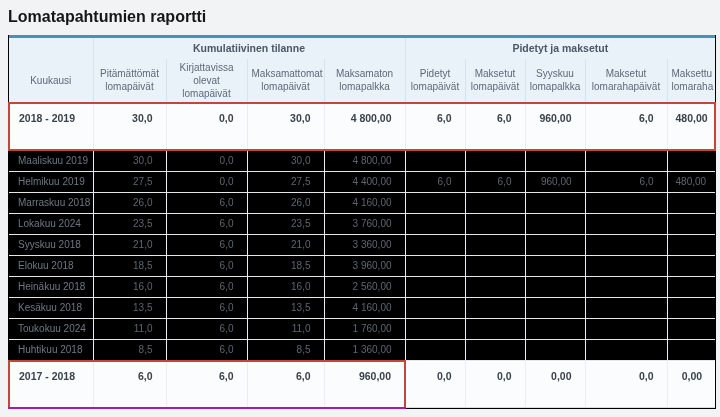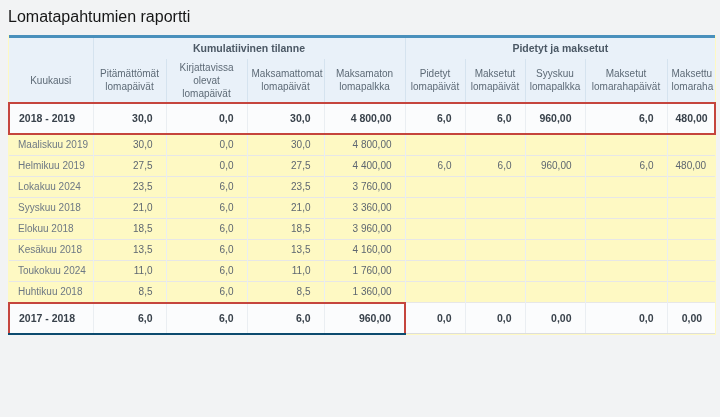--- a/index.html
+++ b/index.html
@@ -6,29 +6,29 @@
   html, body {
     margin: 0; padding: 0;
     width: 720px; height: 417px;
     background: #f2f3f4;
     font-family: "Liberation Sans", sans-serif;
     overflow: hidden;
   }
   .page { padding: 6px 6px 0 8px; }
   h1.title {
     font-size: 16px;
-    font-weight: normal;
+    font-weight: bold;
     color: #161616;
     margin: 2px 0 9px 0;
   }
   table.report {
     border-collapse: collapse;
     table-layout: fixed;
     width: 706px;
-    background: #fef9c3;
+    background: #000000;
     border-top: 3px solid #4a90bc;
   }
   
   col.c0 { width: 84px; }
   col.c1 { width: 73px; }
   col.c2 { width: 81px; }
   col.c3 { width: 77px; }
   col.c4 { width: 81px; }
   col.c5 { width: 60px; }
   col.c6 { width: 60px; }
@@ -70,31 +70,31 @@
   td.c-num { text-align: right; }
   td.c-label { text-align: left; padding-left: 9px; color: #6d7884; }
 
   tr.summary td {
     font-weight: bold;
     font-size: 10.5px;
     line-height: 13px;
     color: #39424b;
     background: #fbfcfd;
     padding-top: 8px;
-    padding-bottom: 8px;
+    padding-bottom: 24px;
   }
   tr.summary td.c-label { color: #39424b; }
 
   
   tr.hl-full td { border-top: 2px solid #c5453d; border-bottom: 2px solid #c5453d; }
   tr.hl-full td:first-child { border-left: 2px solid #c5453d; }
   tr.hl-full td:last-child { border-right: 2px solid #c5453d; }
 
   
-  tr.hl-partial td:nth-child(-n+5) { border-top: 2px solid #c5453d; border-bottom: 2px solid #0c4a6e; margin-top: 12px; }
+  tr.hl-partial td:nth-child(-n+5) { border-top: 2px solid #c5453d; border-bottom: 2px solid #a21caf; margin-top: 12px; }
   tr.hl-partial td:first-child { border-left: 2px solid #c5453d; }
   tr.hl-partial td:nth-child(5) { border-right: 2px solid #c5453d; }
   tr.hl-partial td:nth-child(n+6) { border-bottom: 1px solid #dddddd; }
 </style>
 </head>
 <body>
 
 <div class="page">
   <h1 class="title">Lomatapahtumien raportti</h1>
 
@@ -161,20 +161,32 @@
           <td class="c-num">0,0</td>
           <td class="c-num">27,5</td>
           <td class="c-num">4 400,00</td>
           <td class="c-num">6,0</td>
           <td class="c-num">6,0</td>
           <td class="c-num">960,00</td>
           <td class="c-num">6,0</td>
           <td class="c-num">480,00</td>
         </tr>
         <tr class="data">
+          <td class="c-label">Marraskuu 2018</td>
+          <td class="c-num">26,0</td>
+          <td class="c-num">6,0</td>
+          <td class="c-num">26,0</td>
+          <td class="c-num">4 160,00</td>
+          <td class="c-num"></td>
+          <td class="c-num"></td>
+          <td class="c-num"></td>
+          <td class="c-num"></td>
+          <td class="c-num"></td>
+        </tr>
+        <tr class="data">
           <td class="c-label">Lokakuu 2024</td>
           <td class="c-num">23,5</td>
           <td class="c-num">6,0</td>
           <td class="c-num">23,5</td>
           <td class="c-num">3 760,00</td>
           <td class="c-num"></td>
           <td class="c-num"></td>
           <td class="c-num"></td>
           <td class="c-num"></td>
           <td class="c-num"></td>
@@ -190,20 +202,32 @@
           <td class="c-num"></td>
           <td class="c-num"></td>
           <td class="c-num"></td>
         </tr>
         <tr class="data">
           <td class="c-label">Elokuu 2018</td>
           <td class="c-num">18,5</td>
           <td class="c-num">6,0</td>
           <td class="c-num">18,5</td>
           <td class="c-num">3 960,00</td>
+          <td class="c-num"></td>
+          <td class="c-num"></td>
+          <td class="c-num"></td>
+          <td class="c-num"></td>
+          <td class="c-num"></td>
+        </tr>
+        <tr class="data">
+          <td class="c-label">Heinäkuu 2018</td>
+          <td class="c-num">16,0</td>
+          <td class="c-num">6,0</td>
+          <td class="c-num">16,0</td>
+          <td class="c-num">2 560,00</td>
           <td class="c-num"></td>
           <td class="c-num"></td>
           <td class="c-num"></td>
           <td class="c-num"></td>
           <td class="c-num"></td>
         </tr>
         <tr class="data">
           <td class="c-label">Kesäkuu 2018</td>
           <td class="c-num">13,5</td>
           <td class="c-num">6,0</td>

